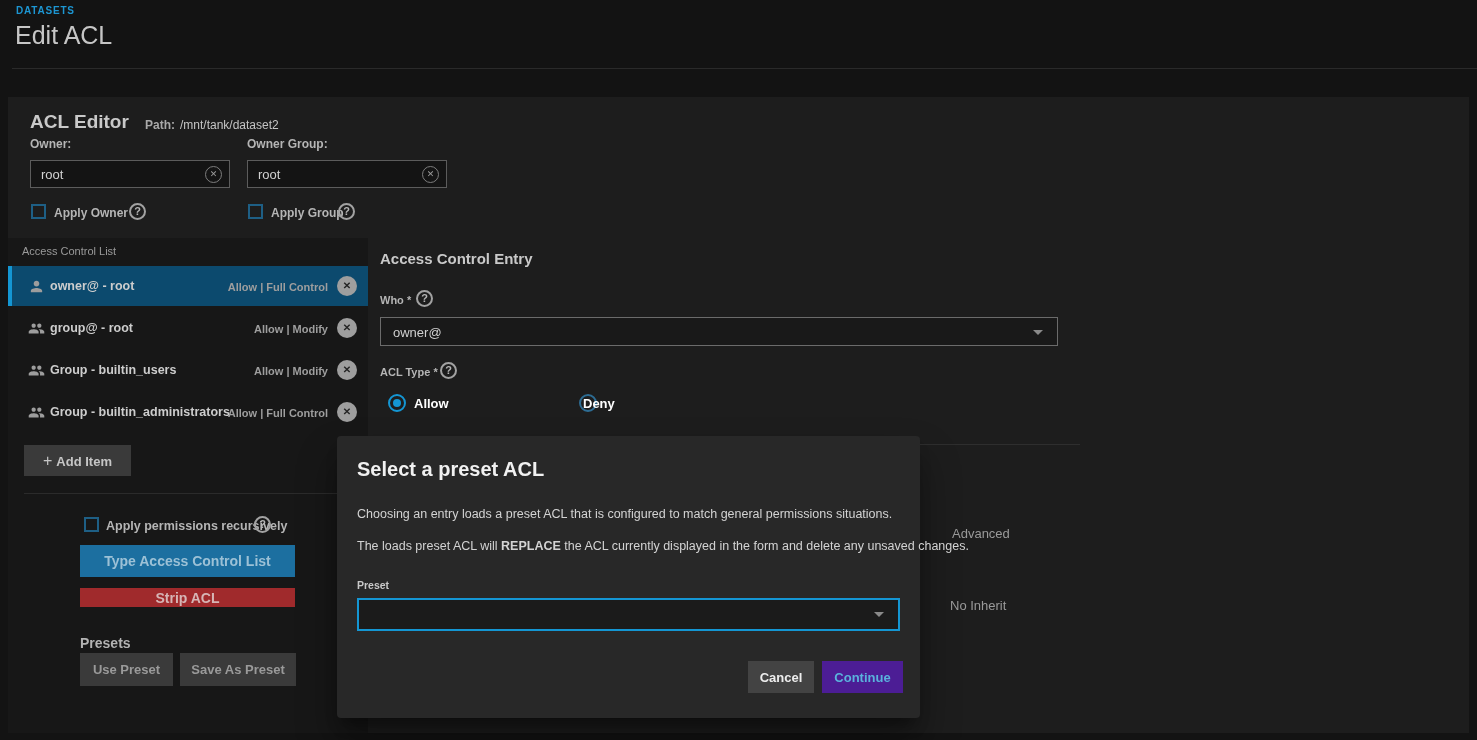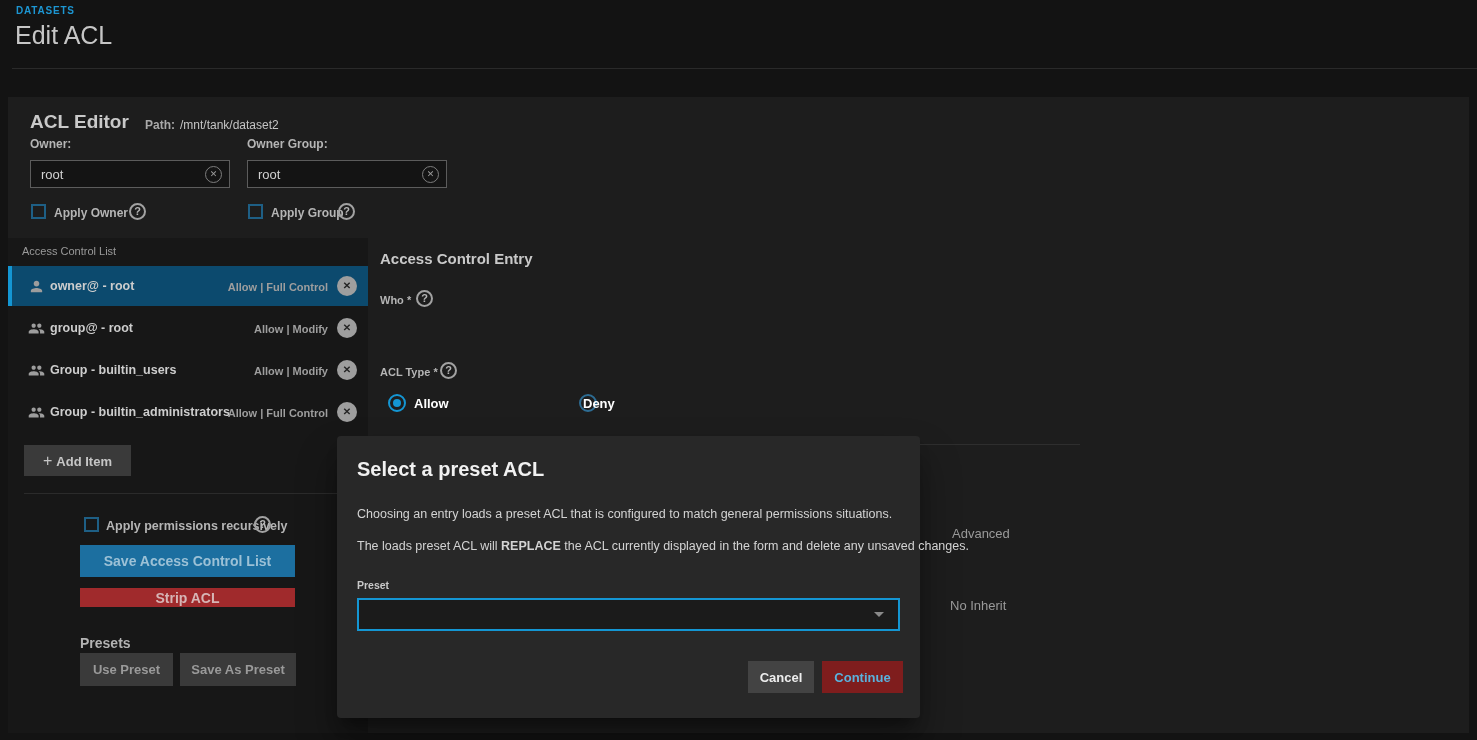--- a/index.html
+++ b/index.html
@@ -89,21 +89,21 @@
   .modal-title { left:20px; top:22px; font-size:20px; font-weight:bold; color:#f1f1f1; }
   .modal-body { font-size:12.5px; color:#d3d3d3; white-space:nowrap; }
   .modal-p1 { left:20px; top:71px; }
   .modal-p2 { left:20px; top:103px; }
   .modal-preset-label { left:20px; top:143px; font-size:10.5px; font-weight:bold; color:#c9c9c9; }
   .modal-select { left:20px; top:162px; width:543px; height:33px; background:#1b1b1b;
                   border:2px solid #1496d3; }
   .cancel-btn { left:411px; top:225px; width:66px; height:32px; background:#434343; border:none;
                 color:#ededed; font-size:13px; font-weight:bold; cursor:pointer;
                 font-family:"Liberation Sans",sans-serif; }
-  .continue-btn { left:485px; top:225px; width:81px; height:32px; background:#7f1d1d; border:none;
+  .continue-btn { left:485px; top:225px; width:81px; height:32px; background:#4c1d95; border:none;
                   color:#5ab2dd; font-size:13px; font-weight:bold; cursor:pointer;
                   font-family:"Liberation Sans",sans-serif; }
 </style>
 </head>
 <body>
 
 <div class="abs breadcrumb">DATASETS</div>
 <div class="abs page-title">Edit ACL</div>
 <div class="abs hdr-divider"></div>
 
@@ -169,34 +169,38 @@
       </div>
 
     <button class="abs gray-btn add-item-btn"><span class="plus">+</span><span>Add Item</span></button>
 
     <div class="abs col-divider"></div>
 
     <span class="abs checkbox" style="left:76px; top:279px;"></span>
     <span class="abs cb-label" style="left:98px; top:281px; font-size:12.5px;">Apply permissions recursively</span>
     <span class="abs help-icon" style="left:246px; top:278px;">?</span>
 
-    <button class="abs save-btn">Save Access Control List</button>
+    <button class="abs save-btn">Type Access Control List</button>
     <button class="abs strip-btn">Strip ACL</button>
 
     <span class="abs presets-heading">Presets</span>
     <button class="abs gray-btn use-preset-btn">Use Preset</button>
     <button class="abs gray-btn save-as-preset-btn">Save As Preset</button>
   </div>
 
   
   <span class="abs entry-heading">Access Control Entry</span>
 
   <span class="abs small-label" style="left:372px; top:197px;">Who *</span>
   <span class="abs help-icon" style="left:408px; top:193px;">?</span>
 
+  <div class="abs select-box" style="left:372px; top:220px; width:678px; height:29px;">
+    <span class="sel-text">owner@</span>
+    <span class="chevron"></span>
+  </div>
 
   <span class="abs small-label" style="left:372px; top:269px;">ACL Type *</span>
   <span class="abs help-icon" style="left:432px; top:265px;">?</span>
 
   <span class="abs radio checked" style="left:380px; top:297px;"><span class="dot"></span></span>
   <span class="abs radio-label" style="left:406px; top:299px;">Allow</span>
   <span class="abs radio unchecked" style="left:549px; top:297px;"></span>
   <span class="abs radio-label" style="left:575px; top:299px;">Deny</span>
 
   

